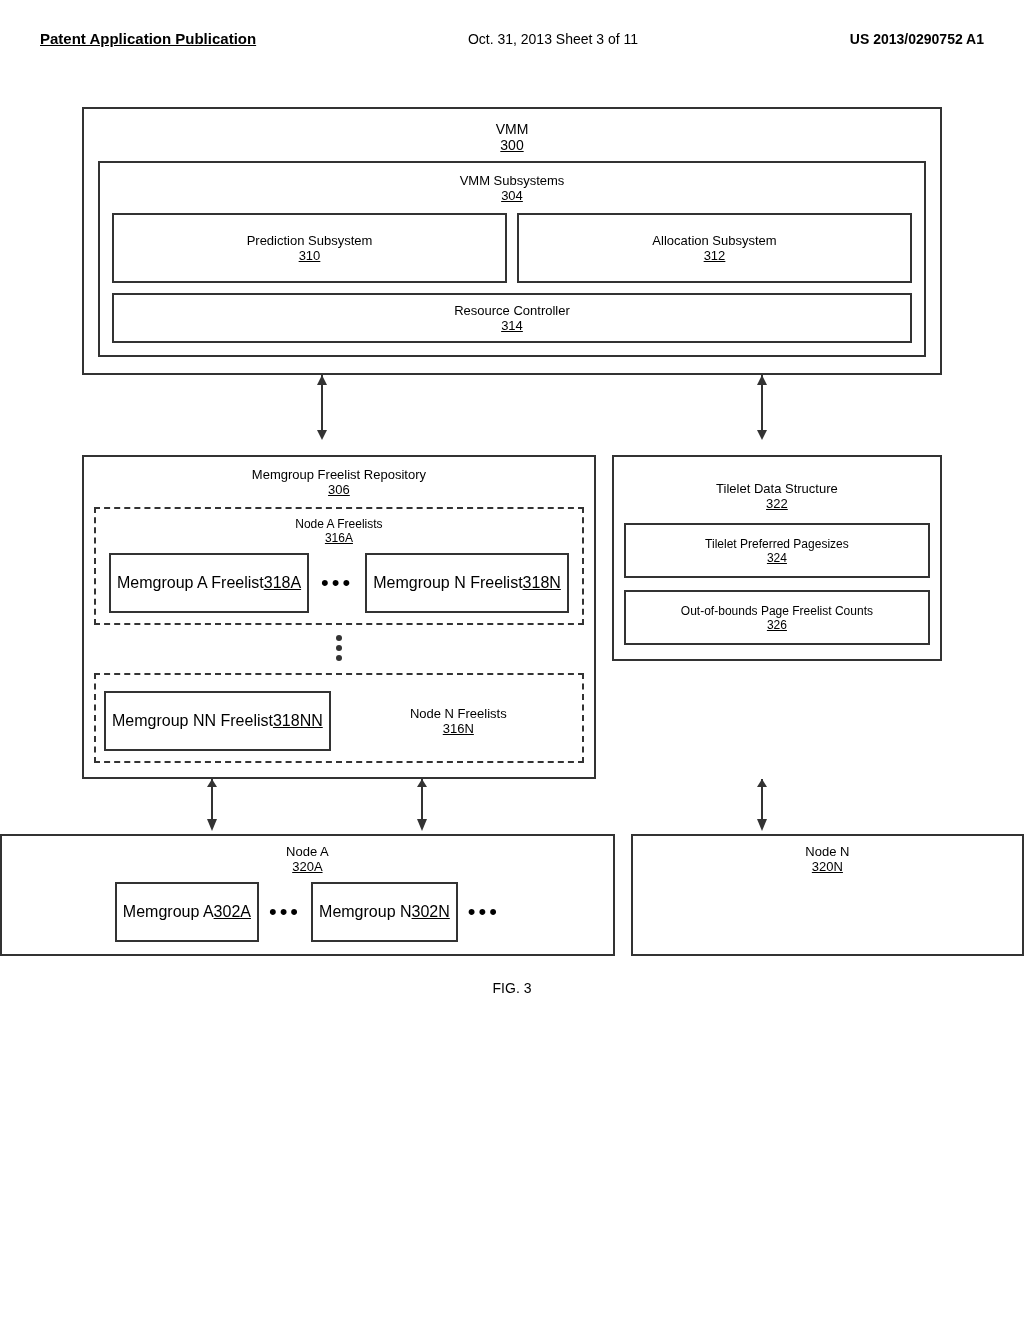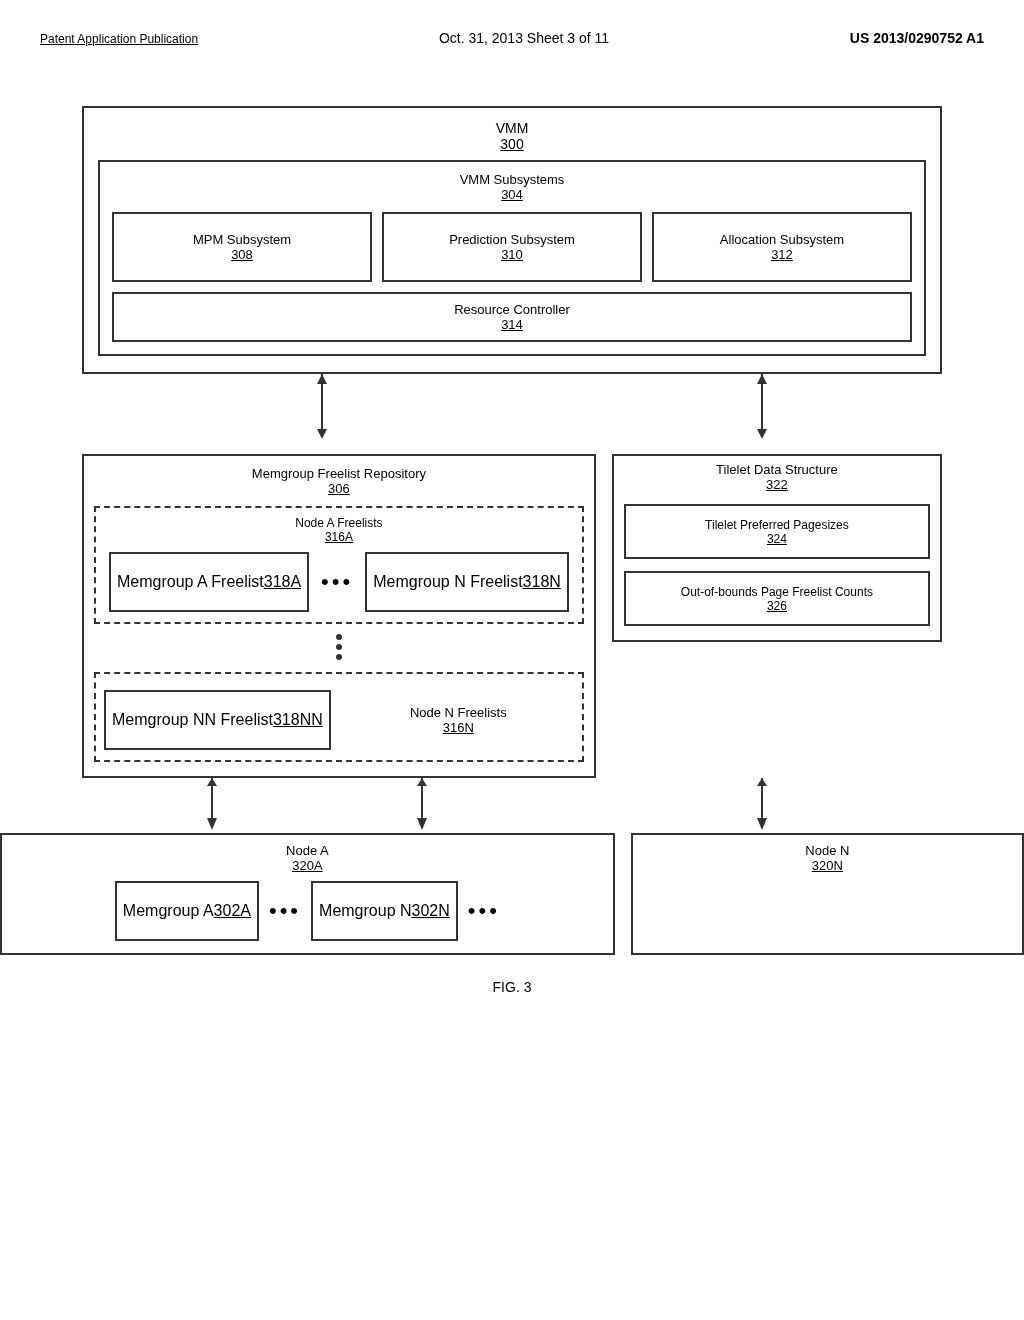--- a/index.html
+++ b/index.html
@@ -20,22 +20,22 @@
 
     
     .header {
       display: flex;
       justify-content: space-between;
       align-items: baseline;
       padding: 10px 0 20px 0;
       border-bottom: none;
     }
     .header-left {
-      font-weight: normal;
-      font-size: 12px;
+      font-weight: bold;
+      font-size: 15px;
       text-decoration: underline;
     }
     .header-center {
       font-size: 14px;
     }
     .header-right {
       font-size: 14px;
       font-weight: bold;
     }
 
@@ -183,21 +183,21 @@
       height: 6px;
       background: #333;
       border-radius: 50%;
       margin: 2px 0;
     }
 
     
     .tilelet-section {
       border: 2px solid #333;
       flex: 1;
-      padding: 6px 10px 14px 10px;
+      padding: 24px 10px 14px 10px;
     }
 
     .tilelet-title {
       text-align: center;
       font-size: 13px;
     }
 
     .tilelet-inner-box {
       border: 2px solid #333;
       text-align: center;
@@ -288,24 +288,20 @@
         <div class="vmm-title-underline">300</div>
       </div>
 
       <div class="vmm-subsystems">
         <div class="subsystems-title">
           <div>VMM Subsystems</div>
           <div style="text-decoration:underline;">304</div>
         </div>
 
         <div class="subsystems-row">
-          <div class="subsystem-box">
-            <div>MPM Subsystem</div>
-            <div class="box-number">308</div>
-          </div>
           <div class="subsystem-box">
             <div>Prediction Subsystem</div>
             <div class="box-number">310</div>
           </div>
           <div class="subsystem-box">
             <div>Allocation Subsystem</div>
             <div class="box-number">312</div>
           </div>
         </div>
 

